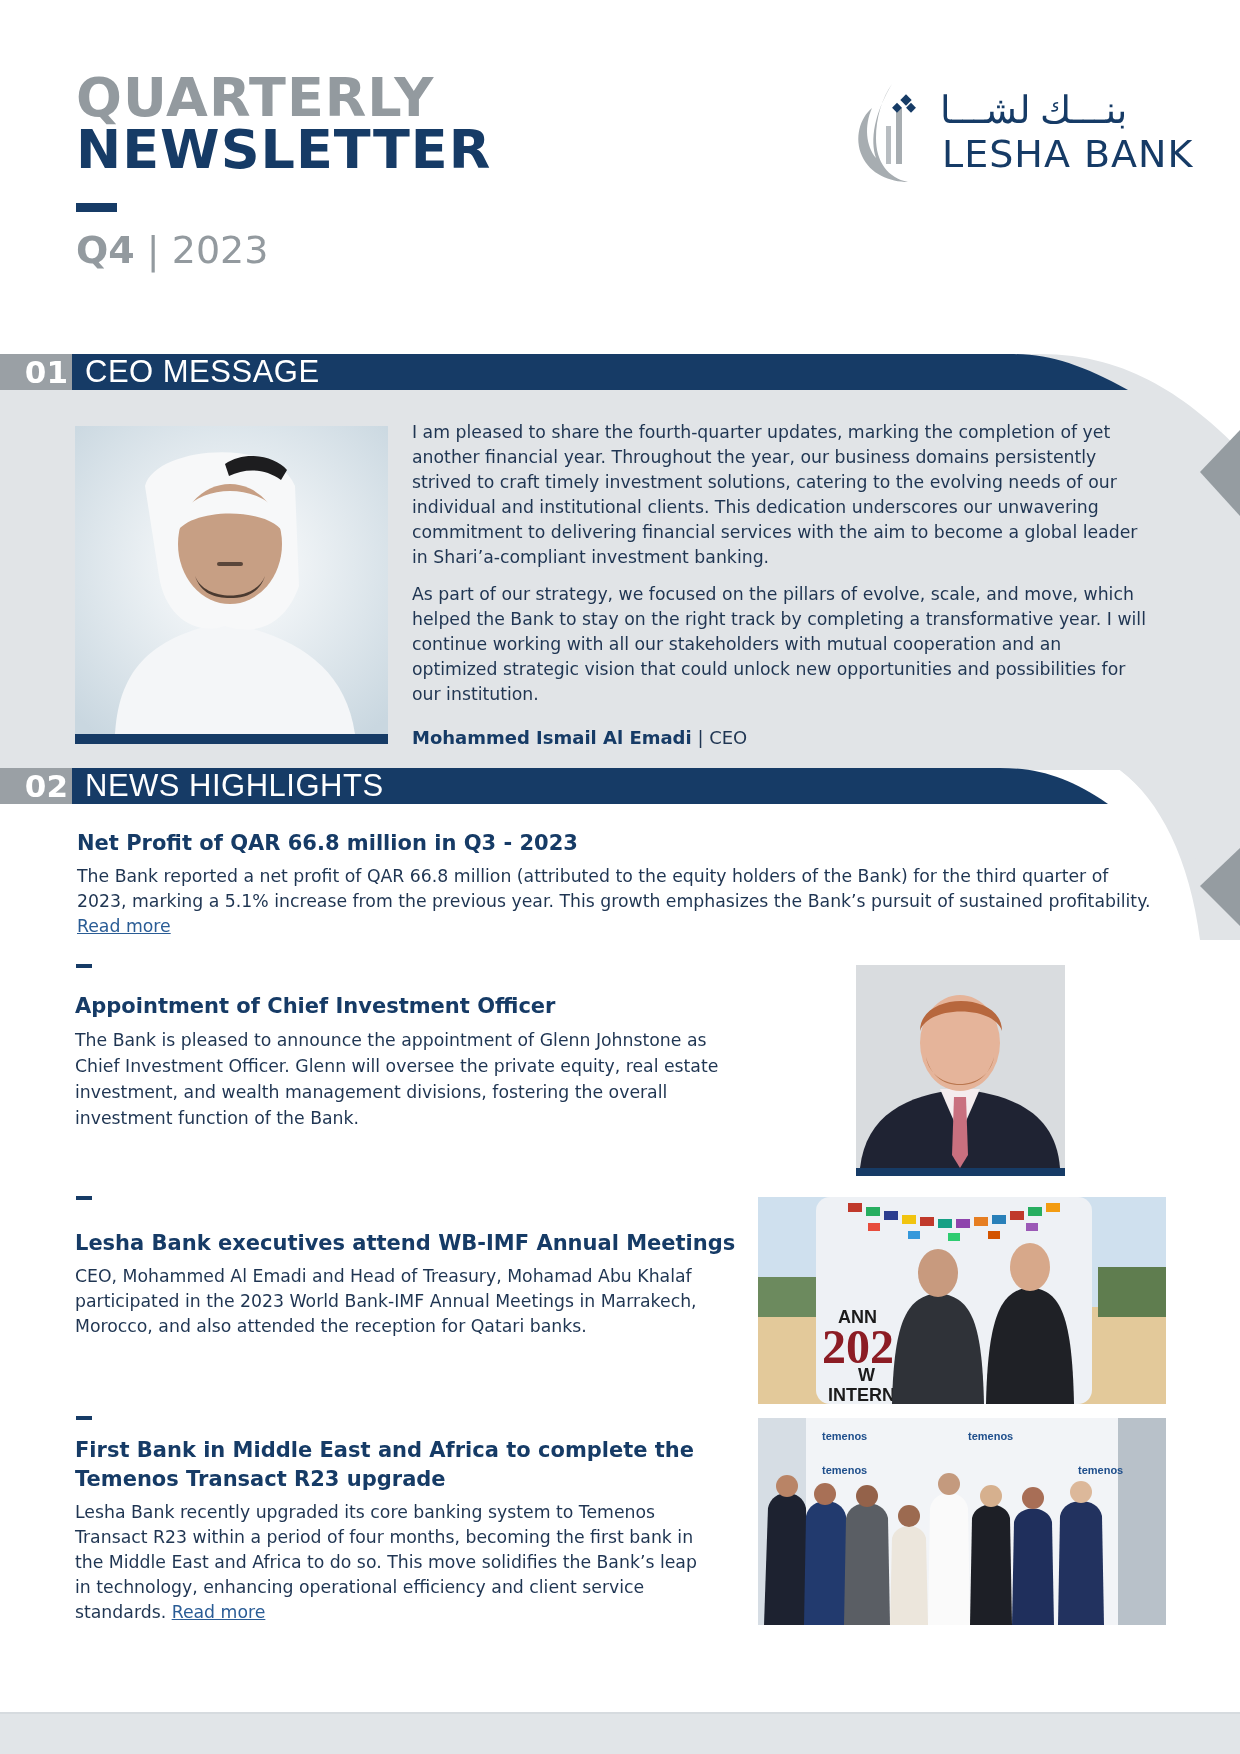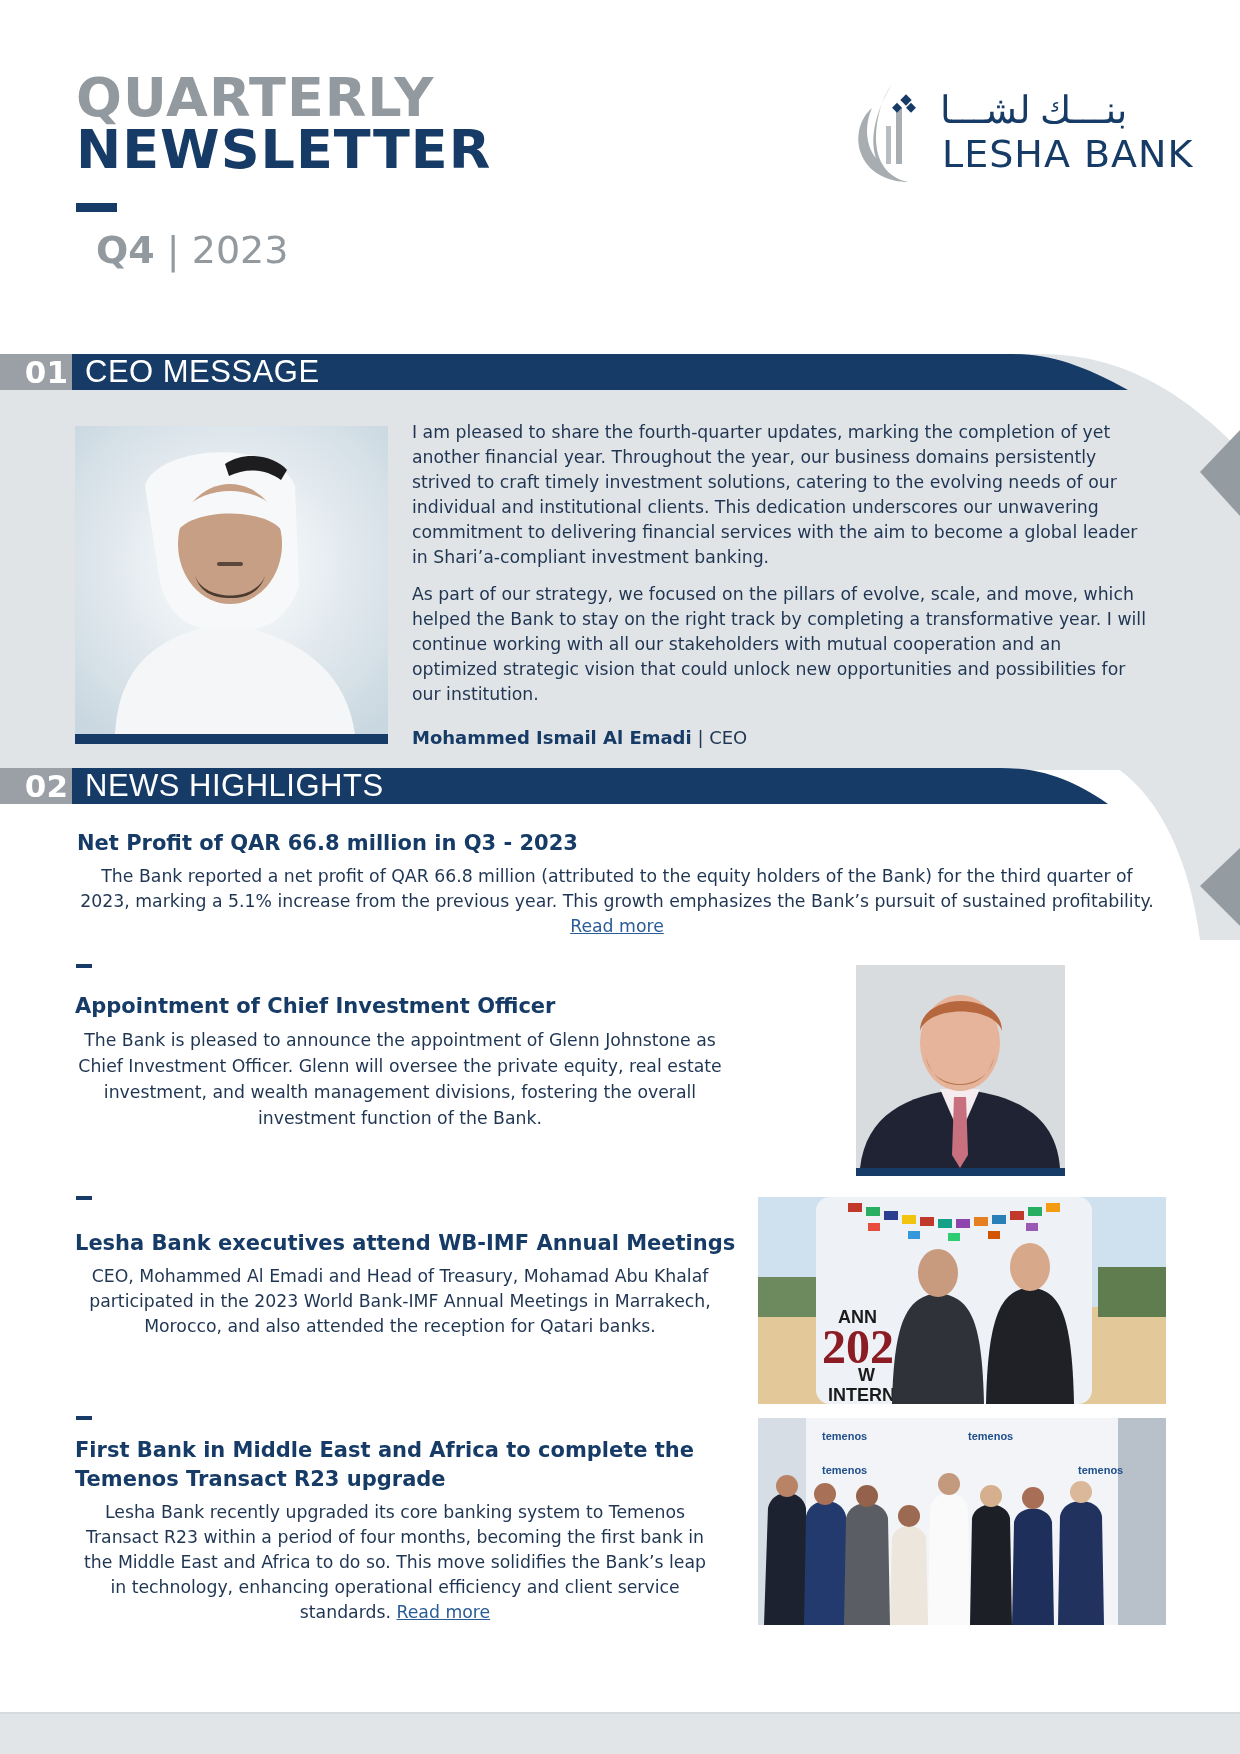--- a/index.html
+++ b/index.html
@@ -9,21 +9,21 @@
     font-family: "DejaVu Sans", sans-serif;
     color: #1c3554;
   }
   .abs { position: absolute; }
 
   
   .title-q { left: 76px; top: 70px; font-size: 54px; font-weight: bold; color: #939a9f; letter-spacing: 1px; line-height: 56px; font-family: "DejaVu Sans", sans-serif; }
   .title-n { left: 76px; top: 122px; font-size: 54px; font-weight: bold; color: #163b66; letter-spacing: 1px; line-height: 56px; }
   .title-dash { left: 76px; top: 203px; width: 41px; height: 9px; background: #163b66; }
   .quarter { left: 76px; top: 228px; font-size: 38px; color: #939a9f; line-height: 44px; }
-  .quarter b { font-weight: bold; margin-left: 20px; }
+  .quarter b { font-weight: bold; }
   .logo-ar { left: 940px; top: 88px; font-size: 38px; color: #163b66; line-height: 44px; direction: rtl; font-family: Liberation Serif, serif; }
   .logo-en { left: 942px; top: 132px; font-size: 38px; color: #163b66; line-height: 44px; letter-spacing: 1px; }
 
   
   .bg-svg { left: 0; top: 340px; }
 
   
   .sec-num {
     height: 36px; width: 72px; background: #9aa0a5; color: #fff;
     font-weight: bold; font-size: 31px; text-align: right; padding-right: 4px; box-sizing: border-box; line-height: 36px; padding-left: 16px;
@@ -33,21 +33,21 @@
   
   .ceo-photo { left: 75px; top: 426px; width: 313px; height: 308px; overflow: hidden; }
   .ceo-bar { left: 75px; top: 734px; width: 313px; height: 10px; background: #163b66; }
   .ceo-text { left: 412px; top: 420px; width: 735px; font-size: 17.3px; line-height: 25px; color: #1f3552; }
   .ceo-text p { margin: 0 0 12px 0; }
   .ceo-sign { left: 412px; top: 725px; font-size: 18px; color: #1f3552; line-height: 25px; }
   .ceo-sign b { color: #163b66; }
 
   
   .news-h { font-size: 21px; font-weight: bold; color: #163b66; line-height: 29px; }
-  .news-p { font-size: 17.3px; line-height: 25px; color: #1f3552; text-align: center; }
+  .news-p { font-size: 17.3px; line-height: 25px; color: #1f3552; }
   .read-more { color: #2a5c95; text-decoration: underline; cursor: pointer; }
   .mini-dash { width: 16px; height: 4px; background: #163b66; }
 
   .cio-photo { left: 856px; top: 965px; width: 209px; height: 203px; overflow: hidden; }
   .cio-bar { left: 856px; top: 1168px; width: 209px; height: 8px; background: #163b66; }
   .imf-photo { left: 758px; top: 1197px; width: 441px; height: 207px; overflow: hidden; }
   .tem-photo { left: 758px; top: 1418px; width: 408px; height: 207px; overflow: hidden; }
 
   .footer-band { left: 0; top: 1712px; width: 1240px; height: 42px; background: #e1e5e8; border-top: 2px solid #d6dbdf; }
 </style>

